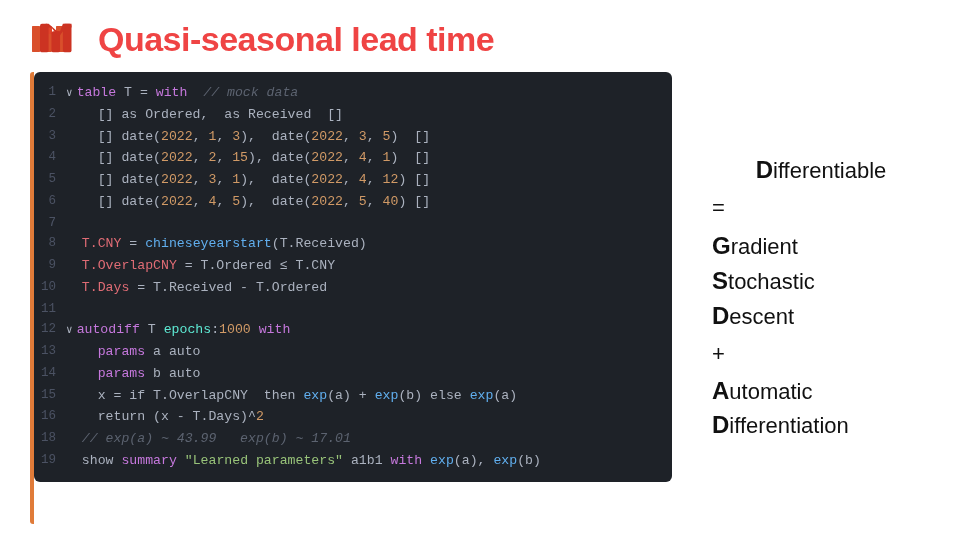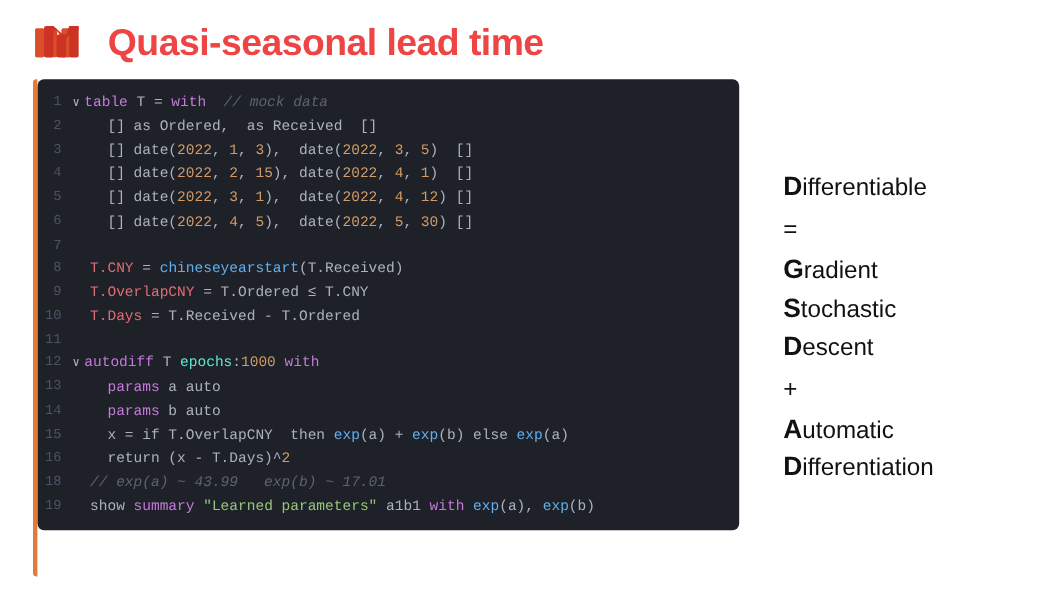--- a/index.html
+++ b/index.html
@@ -85,21 +85,21 @@
     .right-panel {
       flex: 1;
       display: flex;
       flex-direction: column;
       justify-content: center;
       padding: 10px 10px 10px 10px;
       font-size: 22px;
       line-height: 1.45;
       color: #111111;
     }
-    .dp-line { font-size: 22px; }
+    .dp-line { font-size: 22px; text-align: center; }
     .dp-line .bold-letter { font-weight: 900; font-size: 24px; }
     .equals-line { font-size: 22px; margin: 4px 0; }
     .sgd-block { margin-top: 2px; }
     .sgd-block .bold-letter { font-weight: 900; font-size: 24px; }
     .plus-line { font-size: 22px; margin: 4px 0; }
     .ad-block .bold-letter { font-weight: 900; font-size: 24px; }
   </style>
 </head>
 <body>
 
@@ -155,21 +155,21 @@
         <span class="line-content">    <span class="bracket">[]</span> date(<span class="num">2022</span>, <span class="num">2</span>, <span class="num">15</span>), date(<span class="num">2022</span>, <span class="num">4</span>, <span class="num">1</span>)  <span class="bracket">[]</span></span>
       </div>
 
       <div class="code-line">
         <span class="line-num">5</span>
         <span class="line-content">    <span class="bracket">[]</span> date(<span class="num">2022</span>, <span class="num">3</span>, <span class="num">1</span>),  date(<span class="num">2022</span>, <span class="num">4</span>, <span class="num">12</span>) <span class="bracket">[]</span></span>
       </div>
 
       <div class="code-line">
         <span class="line-num">6</span>
-        <span class="line-content">    <span class="bracket">[]</span> date(<span class="num">2022</span>, <span class="num">4</span>, <span class="num">5</span>),  date(<span class="num">2022</span>, <span class="num">5</span>, <span class="num">30</span>) <span class="bracket">[]</span></span>
+        <span class="line-content">    <span class="bracket">[]</span> date(<span class="num">2022</span>, <span class="num">4</span>, <span class="num">5</span>),  date(<span class="num">2022</span>, <span class="num">5</span>, <span class="num">40</span>) <span class="bracket">[]</span></span>
       </div>
 
       <div class="code-line">
         <span class="line-num">7</span>
         <span class="line-content"></span>
       </div>
 
       <div class="code-line">
         <span class="line-num">8</span>
         <span class="line-content">  <span class="var">T.CNY</span> = <span class="fn">chineseyearstart</span>(T.Received)</span>

